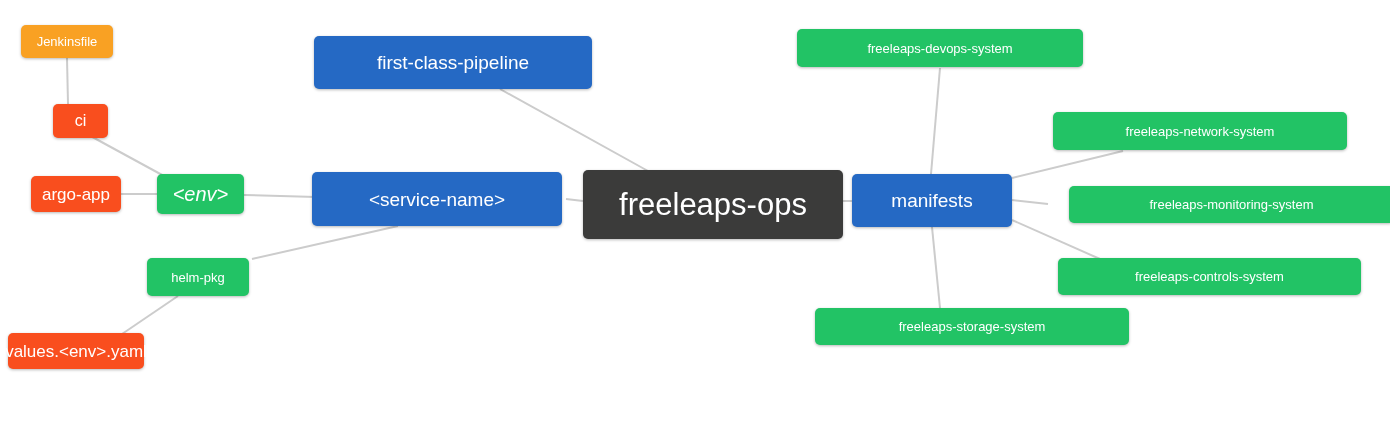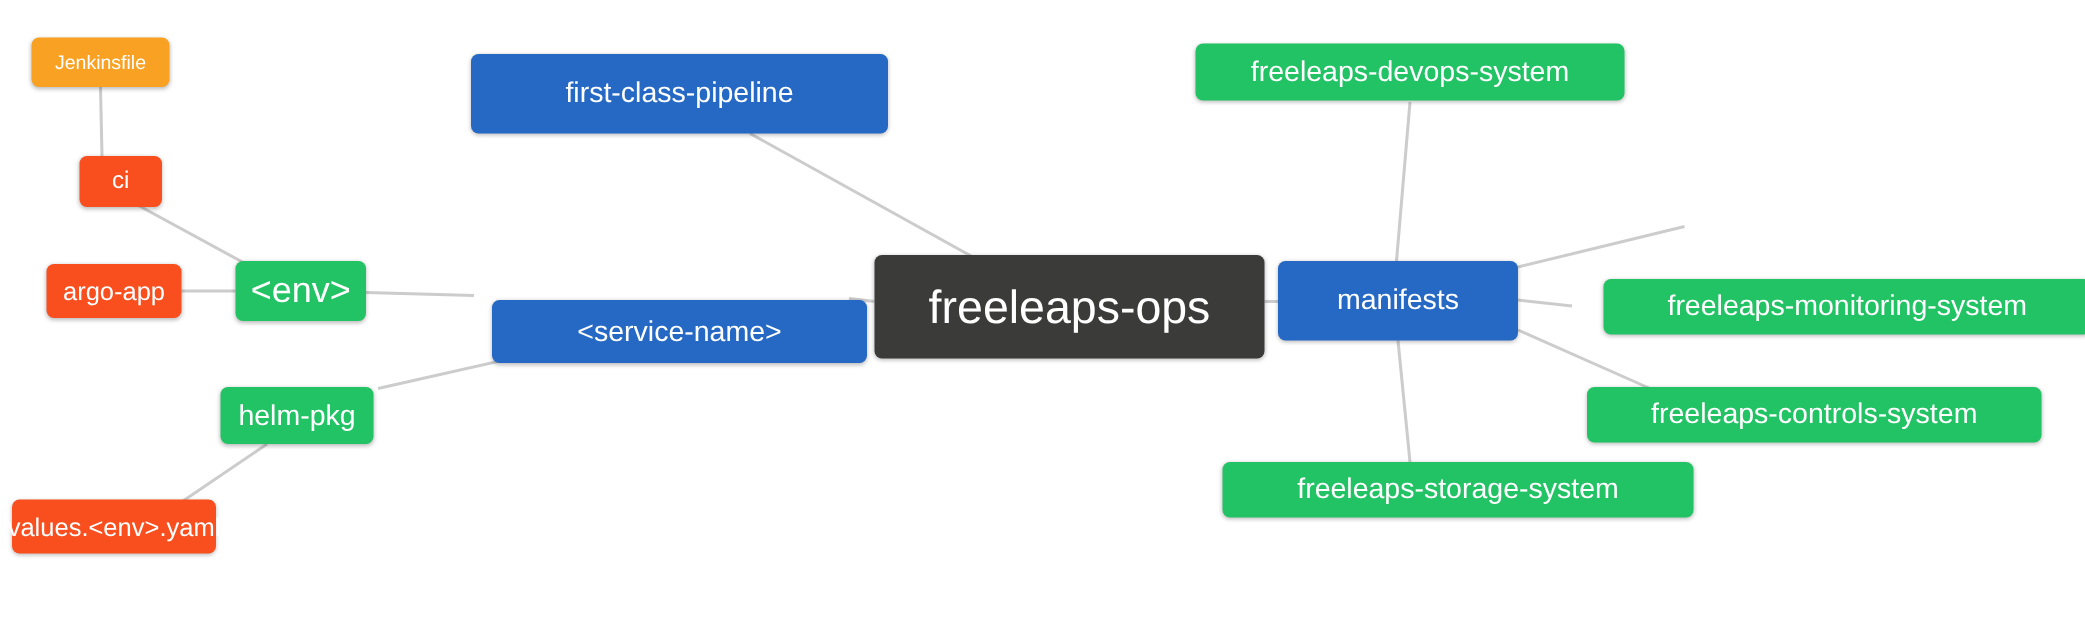--- a/index.html
+++ b/index.html
@@ -24,22 +24,22 @@
     line-height:1;
   }
   .c-blue  {background:#2569C4;}
   .c-dark  {background:#3B3B3A;}
   .c-green {background:#22C365;}
   .c-orange{background:#F9A123;}
   .c-red   {background:#F94E1E;}
   .f-13{font-size:13px;}
   .f-16{font-size:16px;}
   .f-17{font-size:17px;}
-  .f-19{font-size:19px;}
-  .f-20{font-size:24px;}
+  .f-19{font-size:13px;}
+  .f-20{font-size:20px;font-style:italic;}
   .f-27{font-size:19px;}
   .f-31{font-size:31px;}
 </style>
 </head>
 <body>
 
 <div class="canvas">
 
   <svg class="edges" viewBox="0 0 1390 421">
     <line x1="67" y1="58" x2="68" y2="104"></line>
@@ -56,23 +56,24 @@
     <line x1="1012" y1="200" x2="1048" y2="204"></line>
     <line x1="1012" y1="220" x2="1100" y2="259"></line>
     <line x1="932" y1="227" x2="940" y2="308"></line>
   </svg>
 
   <div class="node c-orange f-13" style="left:21px;  top:25px;  width:92px;  height:33px;">Jenkinsfile</div>
   <div class="node c-red    f-16" style="left:53px;  top:104px; width:55px;  height:34px;">ci</div>
   <div class="node c-red    f-17" style="left:31px;  top:176px; width:90px;  height:36px;">argo-app</div>
   <div class="node c-green  f-20" style="left:157px; top:174px; width:87px;  height:40px;">&lt;env&gt;</div>
   <div class="node c-blue   f-27" style="left:314px; top:36px;  width:278px; height:53px;">first-class-pipeline</div>
-  <div class="node c-blue   f-27" style="left:328px; top:172px; width:250px; height:42px;margin-top:28px;">&lt;service-name&gt;</div>
+  <div class="node c-blue   f-27" style="left:312px; top:172px; width:250px; height:54px;">&lt;service-name&gt;</div>
   <div class="node c-blue   f-27" style="left:852px; top:174px; width:160px; height:53px;">manifests</div>
   <div class="node c-dark   f-31" style="left:583px; top:170px; width:260px; height:69px;">freeleaps-ops</div>
   <div class="node c-green  f-19" style="left:797px; top:29px;  width:286px; height:38px;">freeleaps-devops-system</div>
+  <div class="node c-green  f-19" style="left:1053px;top:112px; width:294px; height:38px;">freeleaps-network-system</div>
   <div class="node c-green  f-19" style="left:1048px;top:186px; width:325px; height:37px;margin-left:21px;">freeleaps-monitoring-system</div>
   <div class="node c-green  f-19" style="left:1058px;top:258px; width:303px; height:37px;">freeleaps-controls-system</div>
   <div class="node c-green  f-19" style="left:815px; top:308px; width:314px; height:37px;">freeleaps-storage-system</div>
   <div class="node c-green  f-19" style="left:147px; top:258px; width:102px; height:38px;">helm-pkg</div>
   <div class="node c-red    f-17" style="left:8px;   top:333px; width:136px; height:36px;">values.&lt;env&gt;.yaml</div>
 
 </div>
 
 </body></html>

